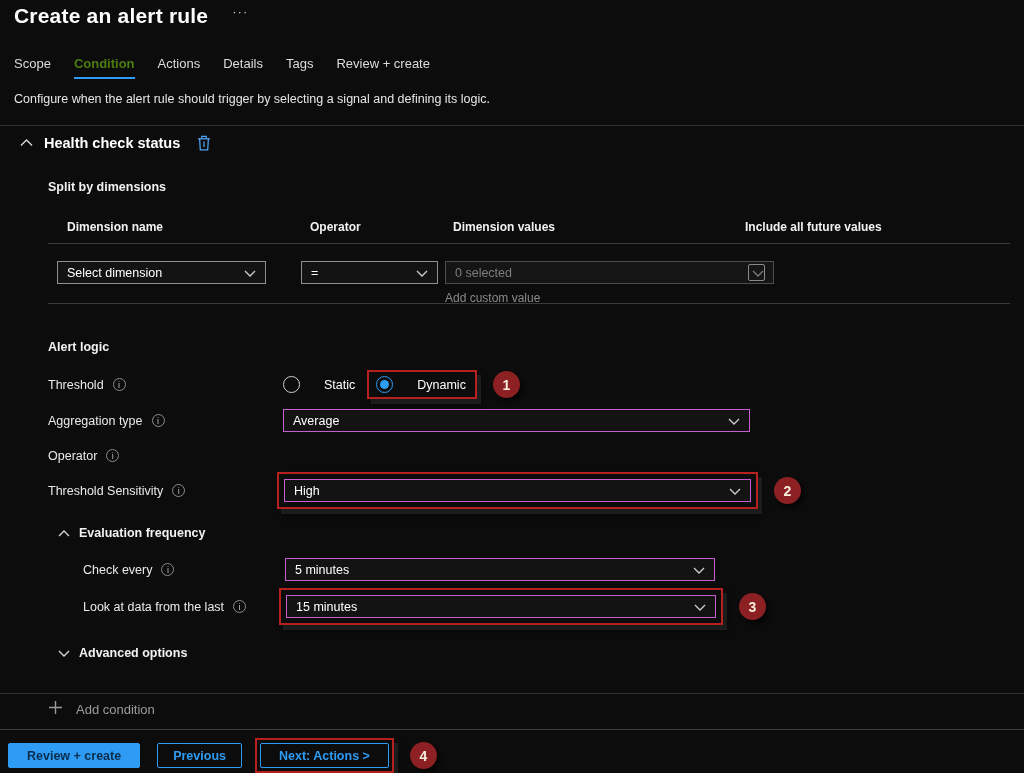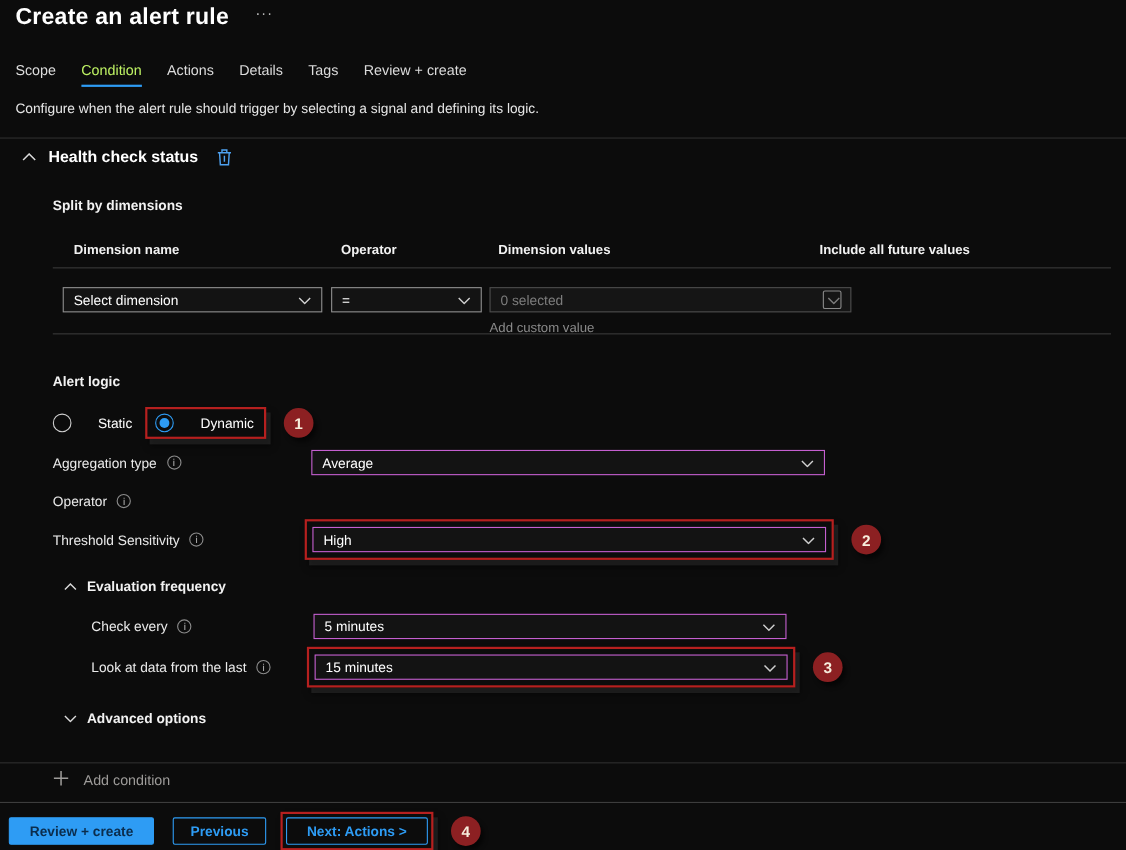--- a/index.html
+++ b/index.html
@@ -12,21 +12,21 @@
   .page { position:relative; width:1024px; height:773px; }
 
   
   .header { position:absolute; top:4px; left:14px; display:flex; align-items:flex-start; gap:24px; }
   .page-title { margin:0; font-size:21px; font-weight:bold; letter-spacing:.2px; color:#fff; }
   .more-options { color:#c8c8c8; font-size:13px; letter-spacing:1px; cursor:pointer; }
 
   
   .tabs { position:absolute; top:56px; left:14px; display:flex; gap:23px; font-size:13px; }
   .tab { color:#dcdcdc; padding-bottom:6px; border-bottom:2px solid transparent; cursor:pointer; }
-  .tab.active { color:#bef264; font-weight:normal; border-bottom-color:#2e9cf4; }
+  .tab.active { color:#4d7c0f; font-weight:bold; border-bottom-color:#2e9cf4; }
   .desc { position:absolute; top:92px; left:14px; margin:0; font-size:12.5px; color:#e6e6e6; }
 
   .divider { position:absolute; left:0; right:0; height:0; border-top:1px solid #2f2f2f; }
 
   
   .hc-header { position:absolute; top:135px; left:20px; display:flex; align-items:center; gap:11px; }
   .hc-title { font-size:14.5px; font-weight:bold; color:#fff; }
   .icon-btn { background:none; border:none; padding:0 0 0 6px; cursor:pointer; line-height:0; }
   .chev-toggle { cursor:pointer; line-height:0; }
 
@@ -41,21 +41,21 @@
 
   .select {
     height:23px; border:1px solid #8f8f8f; background:#131313;
     display:flex; align-items:center; justify-content:space-between;
     padding:0 9px; font-size:12.5px; color:#fff; cursor:pointer;
   }
   .select .sel-text { white-space:nowrap; overflow:hidden; }
   .select.purple { border-color:#c55fd0; }
   .select.disabled { border-color:#4d4d4d; color:#7d7d7d; background:#151515; cursor:default; }
 
-  .sel-dim  { position:absolute; top:47px; left:9px;   width:236px; }
+  .sel-dim  { position:absolute; top:47px; left:9px;   width:209px; }
   .sel-op   { position:absolute; top:47px; left:253px; width:137px; }
   .sel-vals { position:absolute; top:47px; left:397px; width:329px; }
   .add-custom { position:absolute; top:77px; left:397px; font-size:12px; color:#8a8a8a; cursor:pointer; }
   .checkbox {
     position:absolute; top:50px; left:700px; width:17px; height:17px;
     border:1px solid #8a8a8a; border-radius:2px; background:transparent; cursor:pointer;
   }
 
   
   .alert-logic { position:absolute; top:340px; left:48px; width:962px; }
@@ -180,20 +180,24 @@
     </div>
     <span class="add-custom">Add custom value</span>
     <div class="checkbox"></div>
     <div class="dim-row-line"></div>
   </div>
 
   <div class="alert-logic">
     <div class="al-heading">Alert logic</div>
 
     <div class="form-row" style="top:28px; height:33px;">
+      <div class="label-col">
+        <span>Threshold</span>
+        <span class="info"></span>
+      </div>
       <div class="control-col radio-group">
         <span class="radio-opt">
           <span class="radio"></span>
           <span>Static</span>
         </span>
         <span class="anno anno-radio">
           <span class="radio-opt">
             <span class="radio sel"></span>
             <span>Dynamic</span>
           </span>

